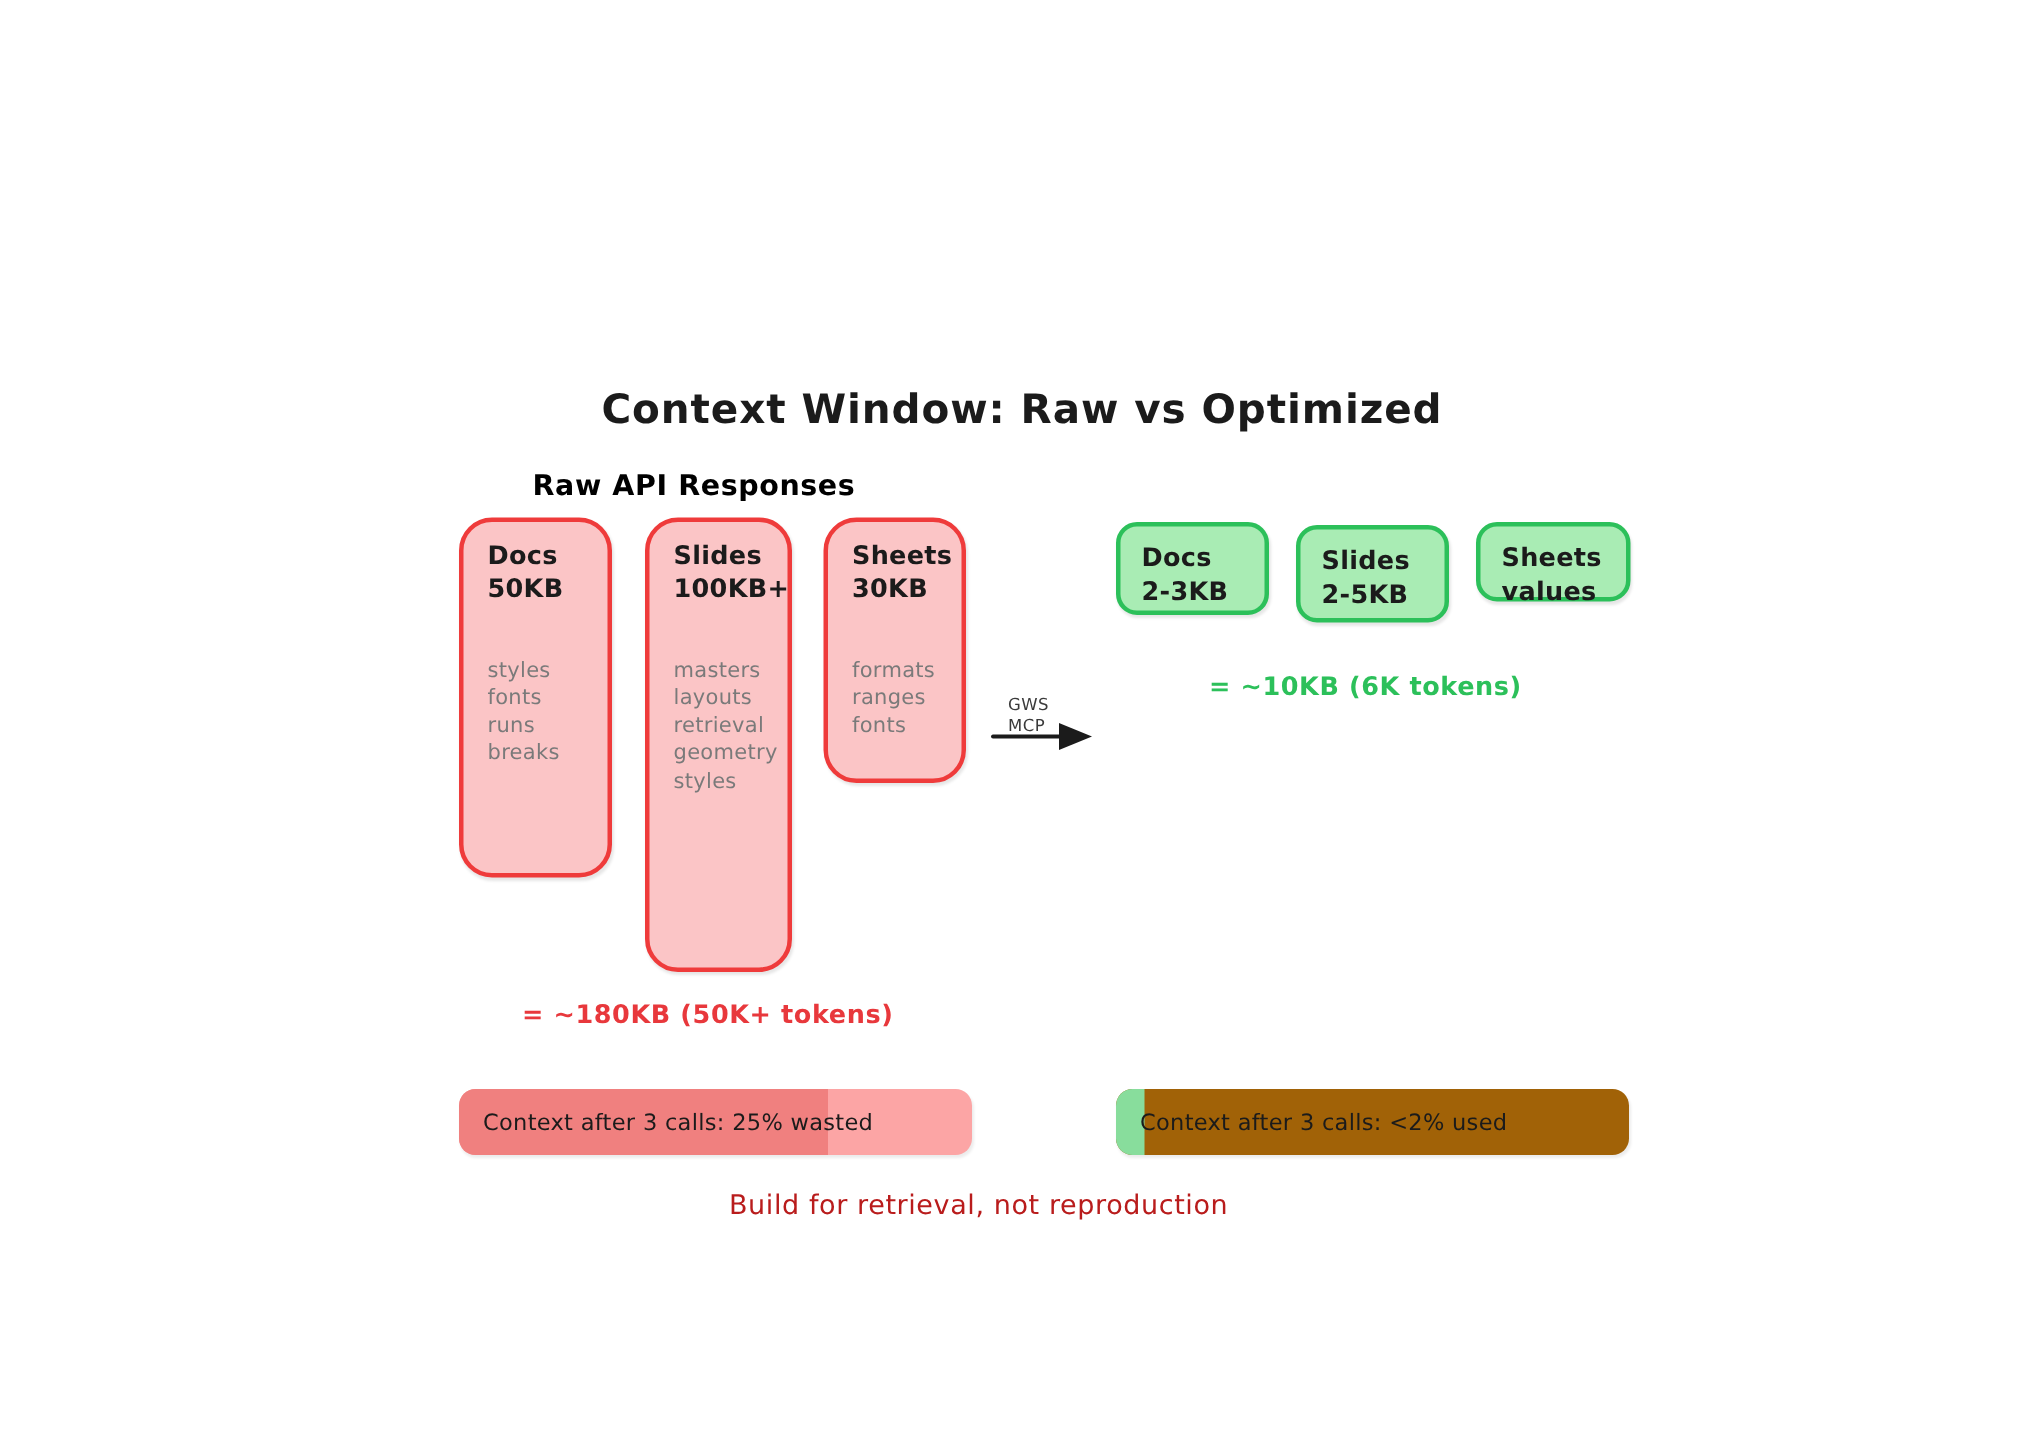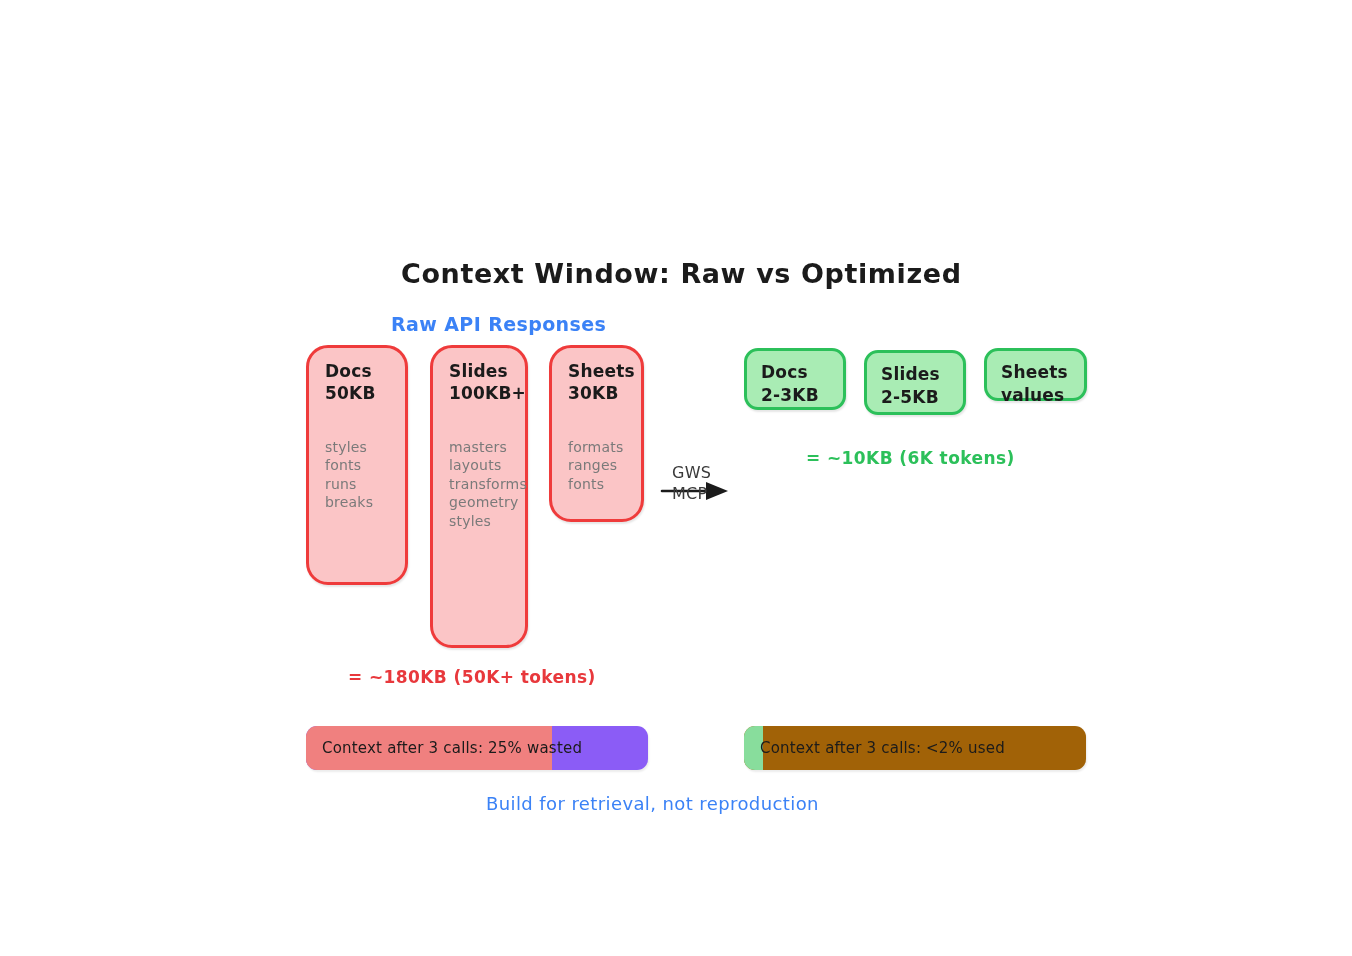--- a/index.html
+++ b/index.html
@@ -40,22 +40,21 @@
   
   .col-header {
     font-size: 19px;
     font-weight: 600;
     letter-spacing: 0.4px;
     white-space: nowrap;
   }
   #raw-header {
     left: 355px;
     top: 313px;
-    color: #3b82f6;
-    margin-left: 36px;
+    color: #000000;
   }
   #optimized-header {
     left: 776px;
     top: 313px;
     color: #2cc05a;
   }
 
   
   .raw-box {
     position: absolute;
@@ -119,21 +118,21 @@
   #transform-arrow {
     left: 660px;
     top: 458px;
     width: 72px;
     height: 52px;
   }
   #arrow-label {
     position: absolute;
     left: 672px;
     top: 463px;
-    font-size: 16px;
+    font-size: 11px;
     line-height: 1.30;
     color: #3a3a3a;
     white-space: pre-line;
     letter-spacing: 0.3px;
   }
 
   
   .total-text {
     font-size: 17px;
     font-weight: 600;
@@ -162,32 +161,32 @@
     top: 0;
     height: 100%;
     display: flex;
     align-items: center;
     font-size: 15px;
     color: #1b1b1b;
     white-space: nowrap;
     letter-spacing: 0.2px;
   }
 
-  #bar-raw { left: 306px; top: 726px; width: 342px; background: #8b5cf6; }
+  #bar-raw { left: 306px; top: 726px; width: 342px; background: #fca5a5; }
   #bar-raw .bar-fill { width: 72%; background: #f0807f; }
 
   #bar-opt { left: 744px; top: 726px; width: 342px; background: #a16207; }
   #bar-opt .bar-fill { width: 5.5%; background: #88dd9c; }
 
   
   #footer-caption {
     left: 486px;
     top: 793px;
     font-size: 18px;
-    color: #3b82f6;
+    color: #b91c1c;
     letter-spacing: 0.4px;
     white-space: nowrap;
   }
 </style>
 </head>
 <body>
 
 <div id="canvas">
 
   <div class="abs" id="diagram-title">Context Window: Raw vs Optimized</div>
@@ -201,21 +200,21 @@
 fonts
 runs
 breaks</div>
   </div>
 
   <div class="raw-box" id="raw-box-slides">
     <div class="box-title">Slides
 100KB+</div>
     <div class="box-fields">masters
 layouts
-transforms
+retrieval
 geometry
 styles</div>
   </div>
 
   <div class="raw-box" id="raw-box-sheets">
     <div class="box-title">Sheets
 30KB</div>
     <div class="box-fields">formats
 ranges
 fonts</div>

